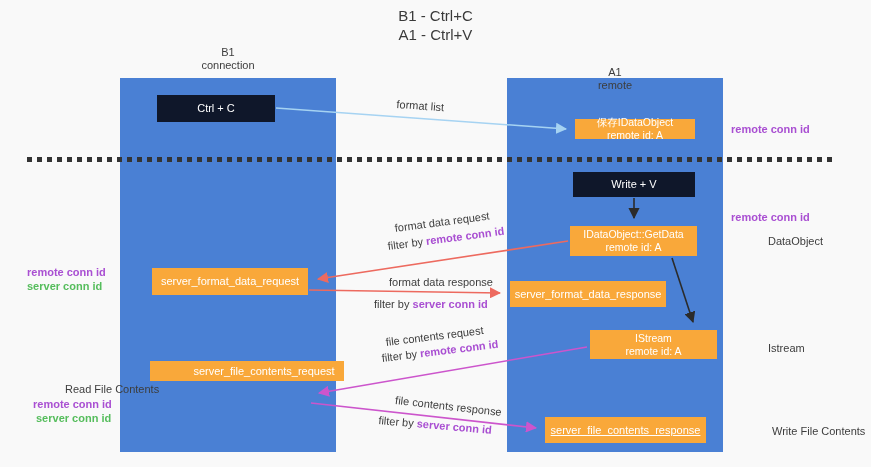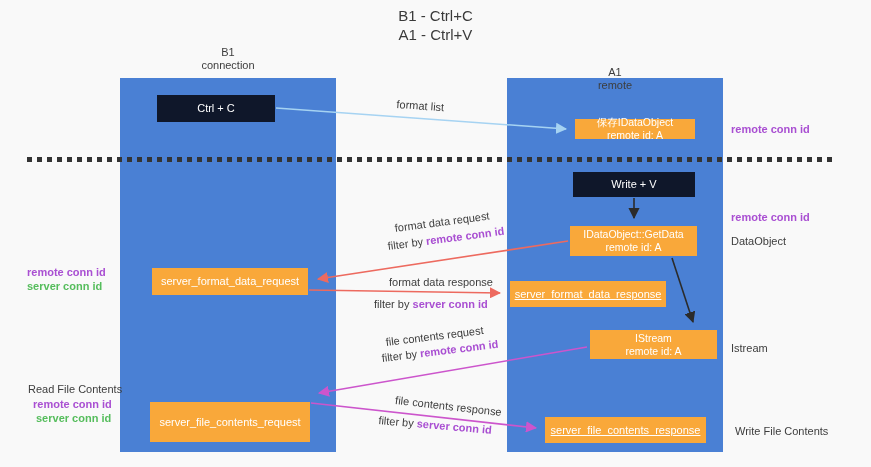--- a/index.html
+++ b/index.html
@@ -27,21 +27,21 @@
   .l-salmon{stroke:#ed6a5f;stroke-width:1.6;}
   .l-magenta{stroke:#cc55cc;stroke-width:1.6;}
 
   .box{position:absolute;display:flex;flex-direction:column;align-items:center;justify-content:center;
        color:#fff;text-align:center;z-index:3;font-size:11px;line-height:13px;}
   .box.green{background:#0f172a;}
   .box.orange{background:#f9a83a;}
   .box .l2{font-size:10.5px;}
 
   .side-label{position:absolute;font-size:11px;line-height:14px;z-index:5;white-space:nowrap;}
-  .lab-dark{color:#3d3d3d;}
+  .lab-dark{color:#3d3d3d;margin-left:37px;}
   .lab-purple{color:#a94fd2;font-weight:700;}
   .lab-green{color:#55bd5c;font-weight:700;}
 
   .flow-label{position:absolute;font-size:11px;color:#3d3d3d;z-index:5;white-space:nowrap;transform-origin:left top;}
   .flow-label .k-purple{color:#a94fd2;font-weight:700;}
 </style>
 </head>
 <body>
 
 <div class="stage">
@@ -104,30 +104,30 @@
 
   <div class="box orange" style="left:570px;top:226px;width:127px;height:30px;">
     <div class="l2">IDataObject::GetData</div>
     <div class="l2">remote id: A</div>
   </div>
 
   <div class="box orange" style="left:152px;top:268px;width:156px;height:27px;">
     <div>server_format_data_request</div>
   </div>
 
-  <div class="box orange" style="left:510px;top:281px;width:156px;height:26px;text-decoration:underline;">
+  <div class="box orange" style="left:510px;top:281px;width:156px;height:26px;">
     <div>server_format_data_response</div>
   </div>
 
   <div class="box orange" style="left:590px;top:330px;width:127px;height:29px;">
     <div class="l2">IStream</div>
     <div class="l2">remote id: A</div>
   </div>
 
-  <div class="box orange" style="left:150px;top:402px;width:160px;height:40px;">
+  <div class="box orange" style="left:150px;top:361px;width:160px;height:20px;padding-left:34px;">
     <div>server_file_contents_request</div>
   </div>
 
   <div class="box orange" style="left:545px;top:417px;width:161px;height:26px;text-decoration:underline;">
     <div>server_file_contents_response</div>
   </div>
 
   <div class="side-label lab-purple" style="left:731px;top:122px;">remote conn id</div>
   <div class="side-label lab-purple" style="left:731px;top:210px;">remote conn id</div>
   <div class="side-label lab-dark" style="left:731px;top:234px;">DataObject</div>

